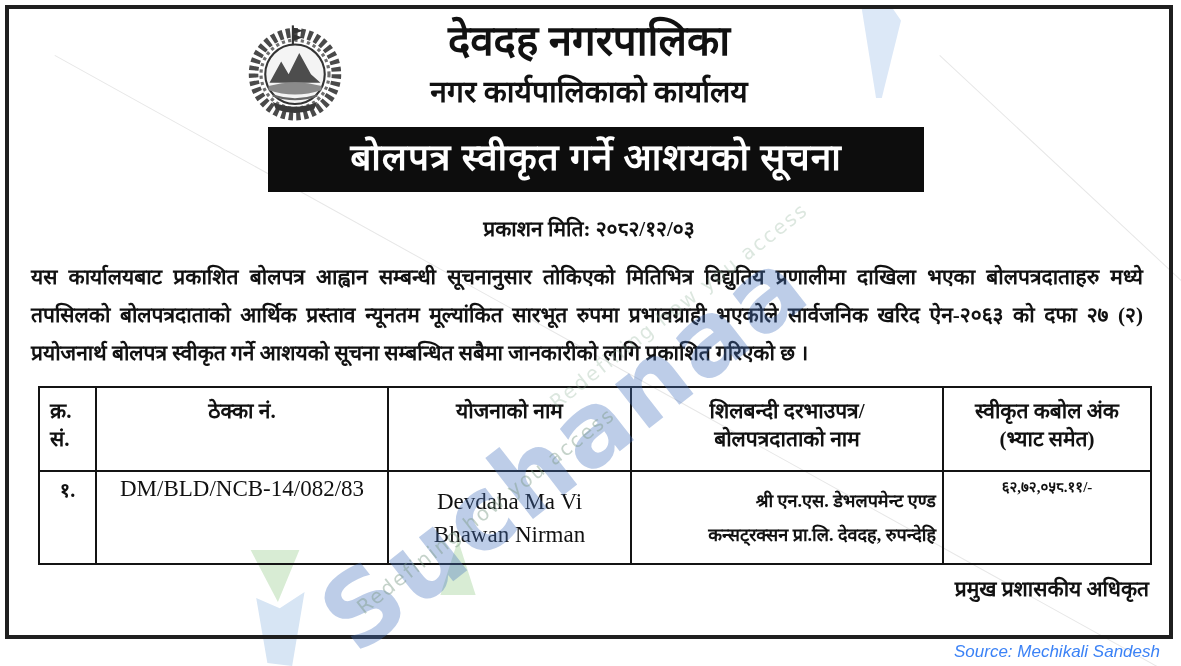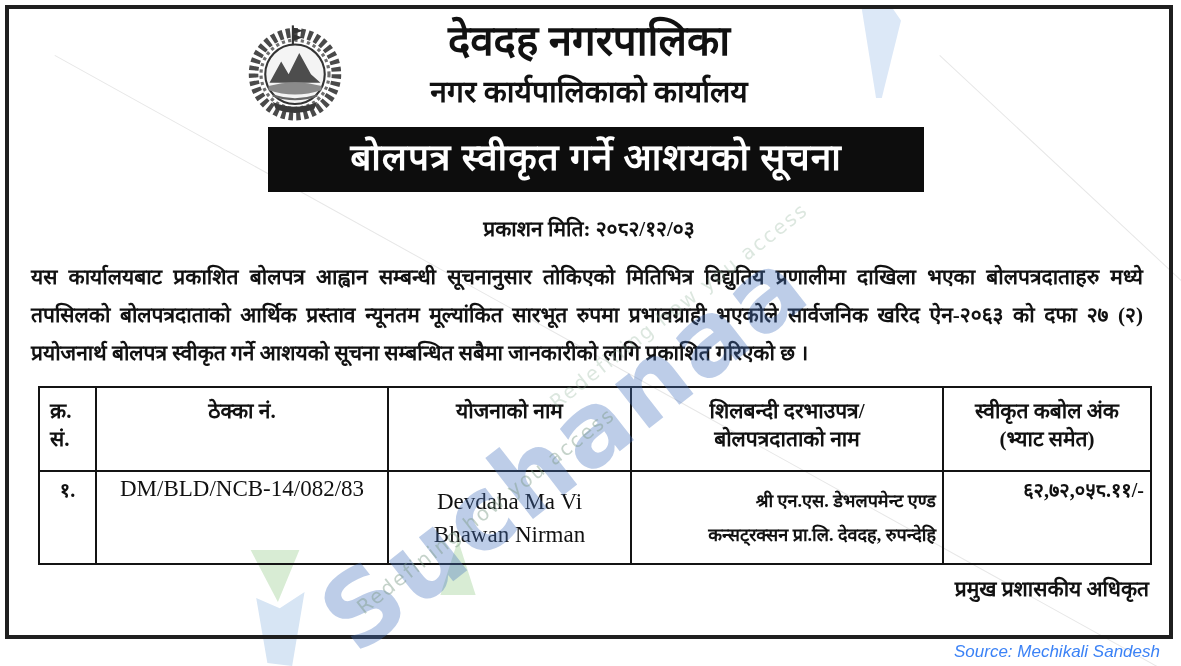--- a/index.html
+++ b/index.html
@@ -68,21 +68,21 @@
   }
   table.tender thead tr{height:84px;}
   table.tender tbody tr{height:93px;}
   .ml{white-space:pre-line;}
   .cell-serial{vertical-align:top;padding-top:16px;text-align:center;font-size:20px;font-weight:bold;}
   .cell-contract{vertical-align:top;padding-top:14px;text-align:center;
     font-family:"Liberation Serif",serif;font-size:23px;}
   .cell-project{vertical-align:middle;text-align:center;
     font-family:"Liberation Serif",serif;font-size:23px;line-height:33px;}
   .cell-bidder{vertical-align:middle;text-align:right;font-size:18px;font-weight:bold;line-height:34px;}
-  .cell-amount{vertical-align:top;padding-top:16px;text-align:right;font-size:20px;font-weight:bold;}
+  .cell-amount{vertical-align:top;padding-top:16px;text-align:center;font-size:15px;font-weight:bold;}
   .signature{margin:9px 20px 0 0;text-align:right;font-size:21px;font-weight:bold;}
   
   .source-credit{
     position:absolute;right:21px;top:642px;z-index:2;
     font-family:"Liberation Sans",sans-serif;font-style:italic;
     font-size:17px;color:#3b82f6;
   }
 </style>
 </head>
 <body>

